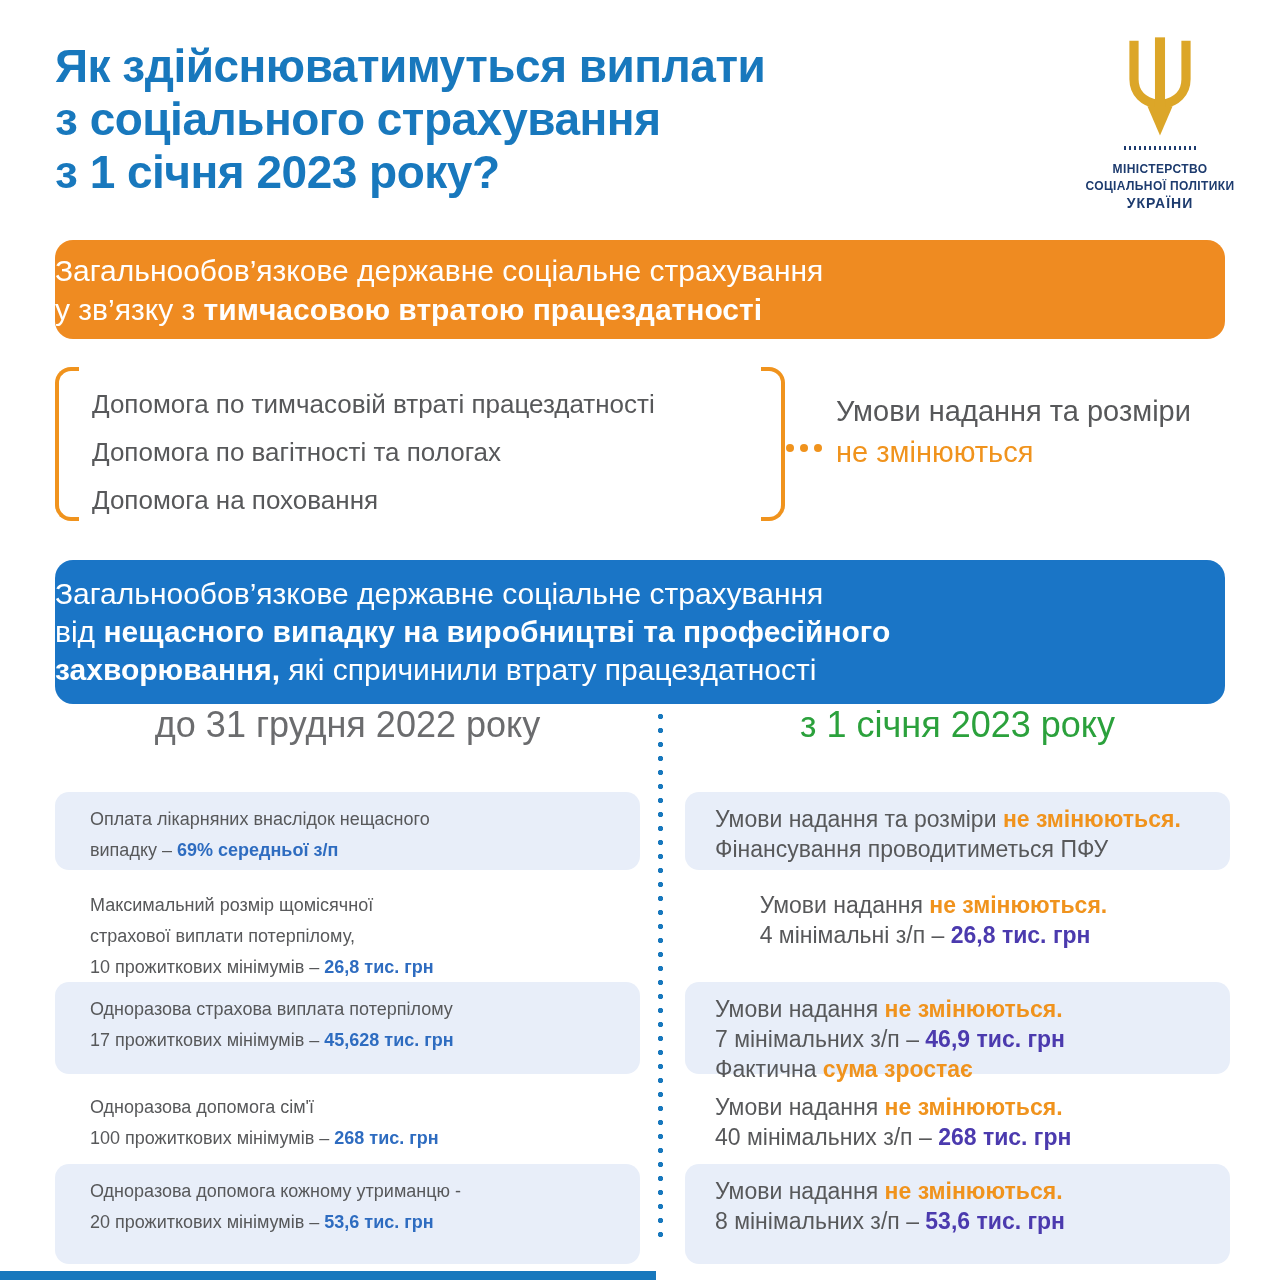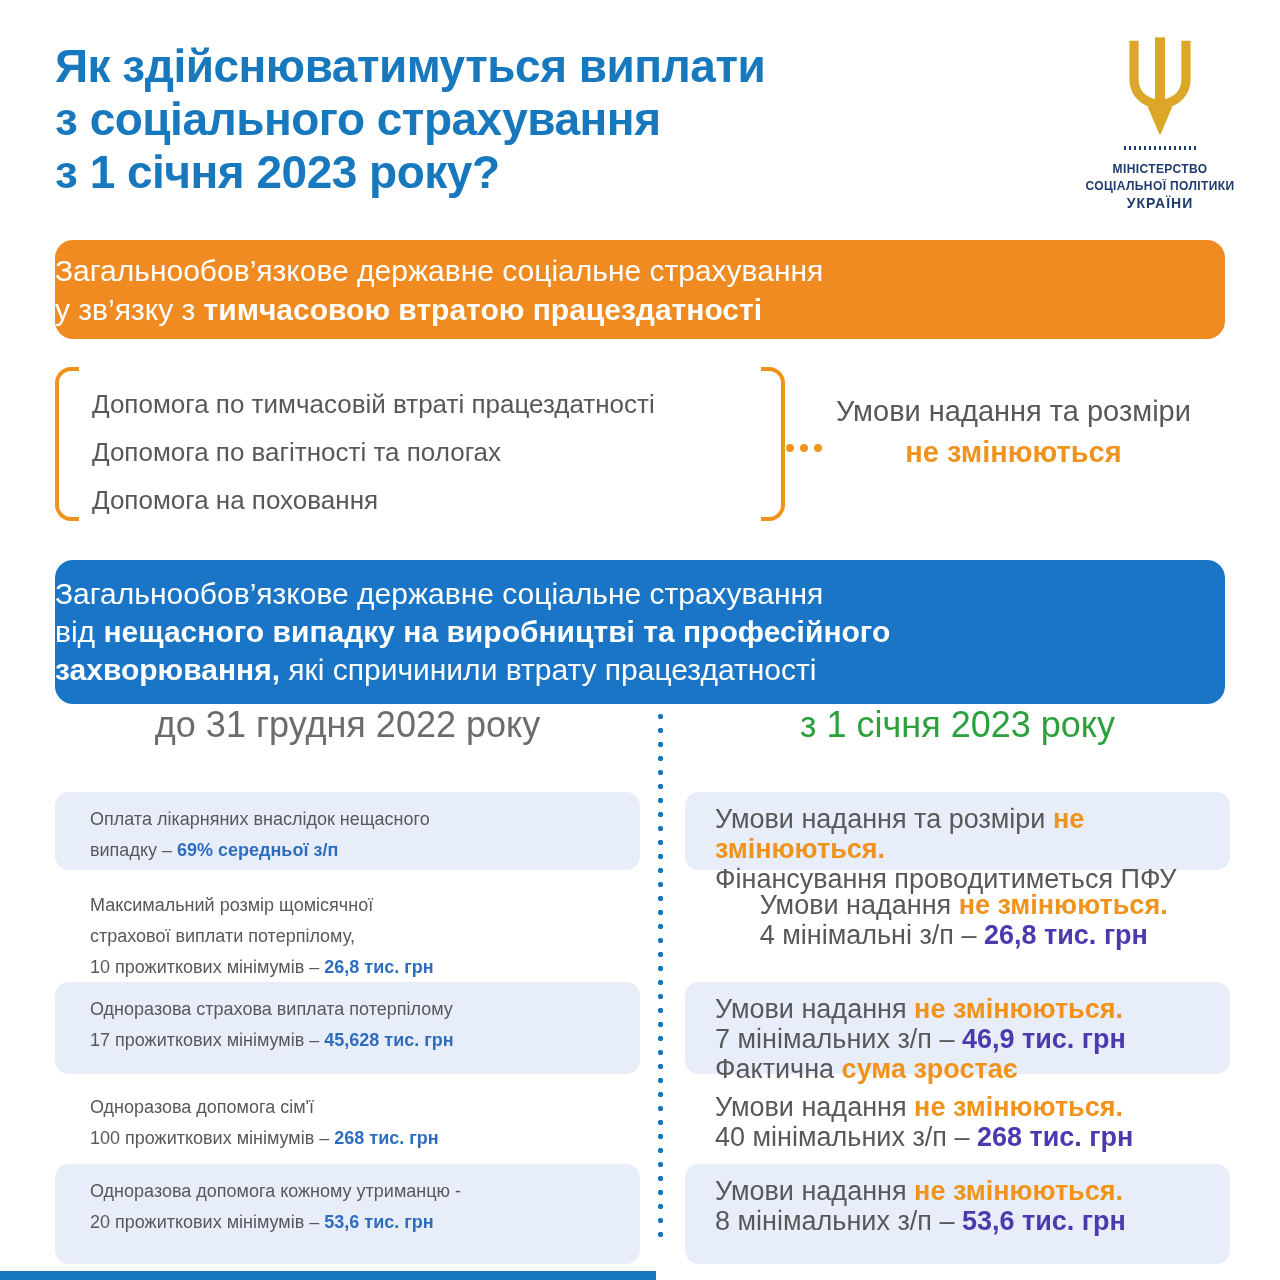--- a/index.html
+++ b/index.html
@@ -32,21 +32,21 @@
   .bracket{position:absolute;top:367px;width:24px;height:154px;
            border:4px solid var(--accent-orange,#f0931d);box-sizing:border-box;}
   .bracket-left{left:55px;border-right:none;border-radius:16px 0 0 16px;}
   .bracket-right{left:761px;border-left:none;border-radius:0 16px 16px 0;}
   .benefit-list{position:absolute;left:92px;top:380px;font-size:26px;
            color:var(--body-gray,#57585a);line-height:48px;}
   .dots{position:absolute;left:786px;top:444px;display:flex;gap:6px;}
   .dots i{width:8px;height:8px;border-radius:50%;background:var(--accent-orange,#f0931d);}
   .note{position:absolute;left:836px;top:391px;font-size:29px;line-height:41px;}
   .note-gray{color:var(--body-gray,#57585a);}
-  .note-orange{color:var(--accent-orange,#f0931d);font-weight:700;text-align:center;}
+  .note-orange{color:var(--accent-orange,#f0931d);font-weight:400;}
 
   
   .col-header{position:absolute;top:704px;font-size:36px;font-weight:400;text-align:center;}
   .col-header-left{left:55px;width:585px;color:var(--header-gray,#6b6c6e);}
   .col-header-right{left:685px;width:545px;color:var(--header-green,#2ba13c);}
 
   
   .dotted-divider{position:absolute;left:656px;top:712px;width:9px;height:528px;
       background-image:radial-gradient(circle at 4.5px 4.5px,var(--title-blue,#1878bd) 2.6px,transparent 2.9px);
       background-size:9px 14px;background-repeat:repeat-y;}
@@ -55,21 +55,21 @@
   .rows{position:absolute;left:55px;top:792px;width:1175px;}
   .row{display:flex;align-items:stretch;}
   .row-1{height:78px;margin-bottom:8px;}
   .row-2{height:96px;margin-bottom:8px;gap:48px;}
   .row-3{height:92px;margin-bottom:6px;}
   .row-4{height:80px;margin-bottom:4px;}
   .row-5{height:100px;}
   .cell{border-radius:14px;white-space:pre-line;box-sizing:border-box;}
   .cell-left{width:585px;font-size:18px;line-height:31px;padding:12px 20px 10px 35px;}
   .spacer{width:45px;}
-  .cell-right{width:545px;font-size:27px;line-height:30px;padding:12px 15px 9px 30px;}
+  .cell-right{width:545px;font-size:23px;line-height:30px;padding:12px 15px 9px 30px;}
   .row.shaded .cell{background:var(--row-bg,#e8eef9);}
 
   .seg-gray{color:var(--body-gray,#57585a);}
   .seg-blue{color:var(--value-blue,#2e6cc0);font-weight:700;}
   .seg-purple{color:var(--value-purple,#4b3aae);font-weight:700;}
   .seg-orange{color:var(--accent-orange,#f0931d);font-weight:700;}
 
   .bottom-bar{position:absolute;left:0;top:1271px;width:656px;height:9px;
       background:var(--title-blue,#1878bd);}
 </style>

